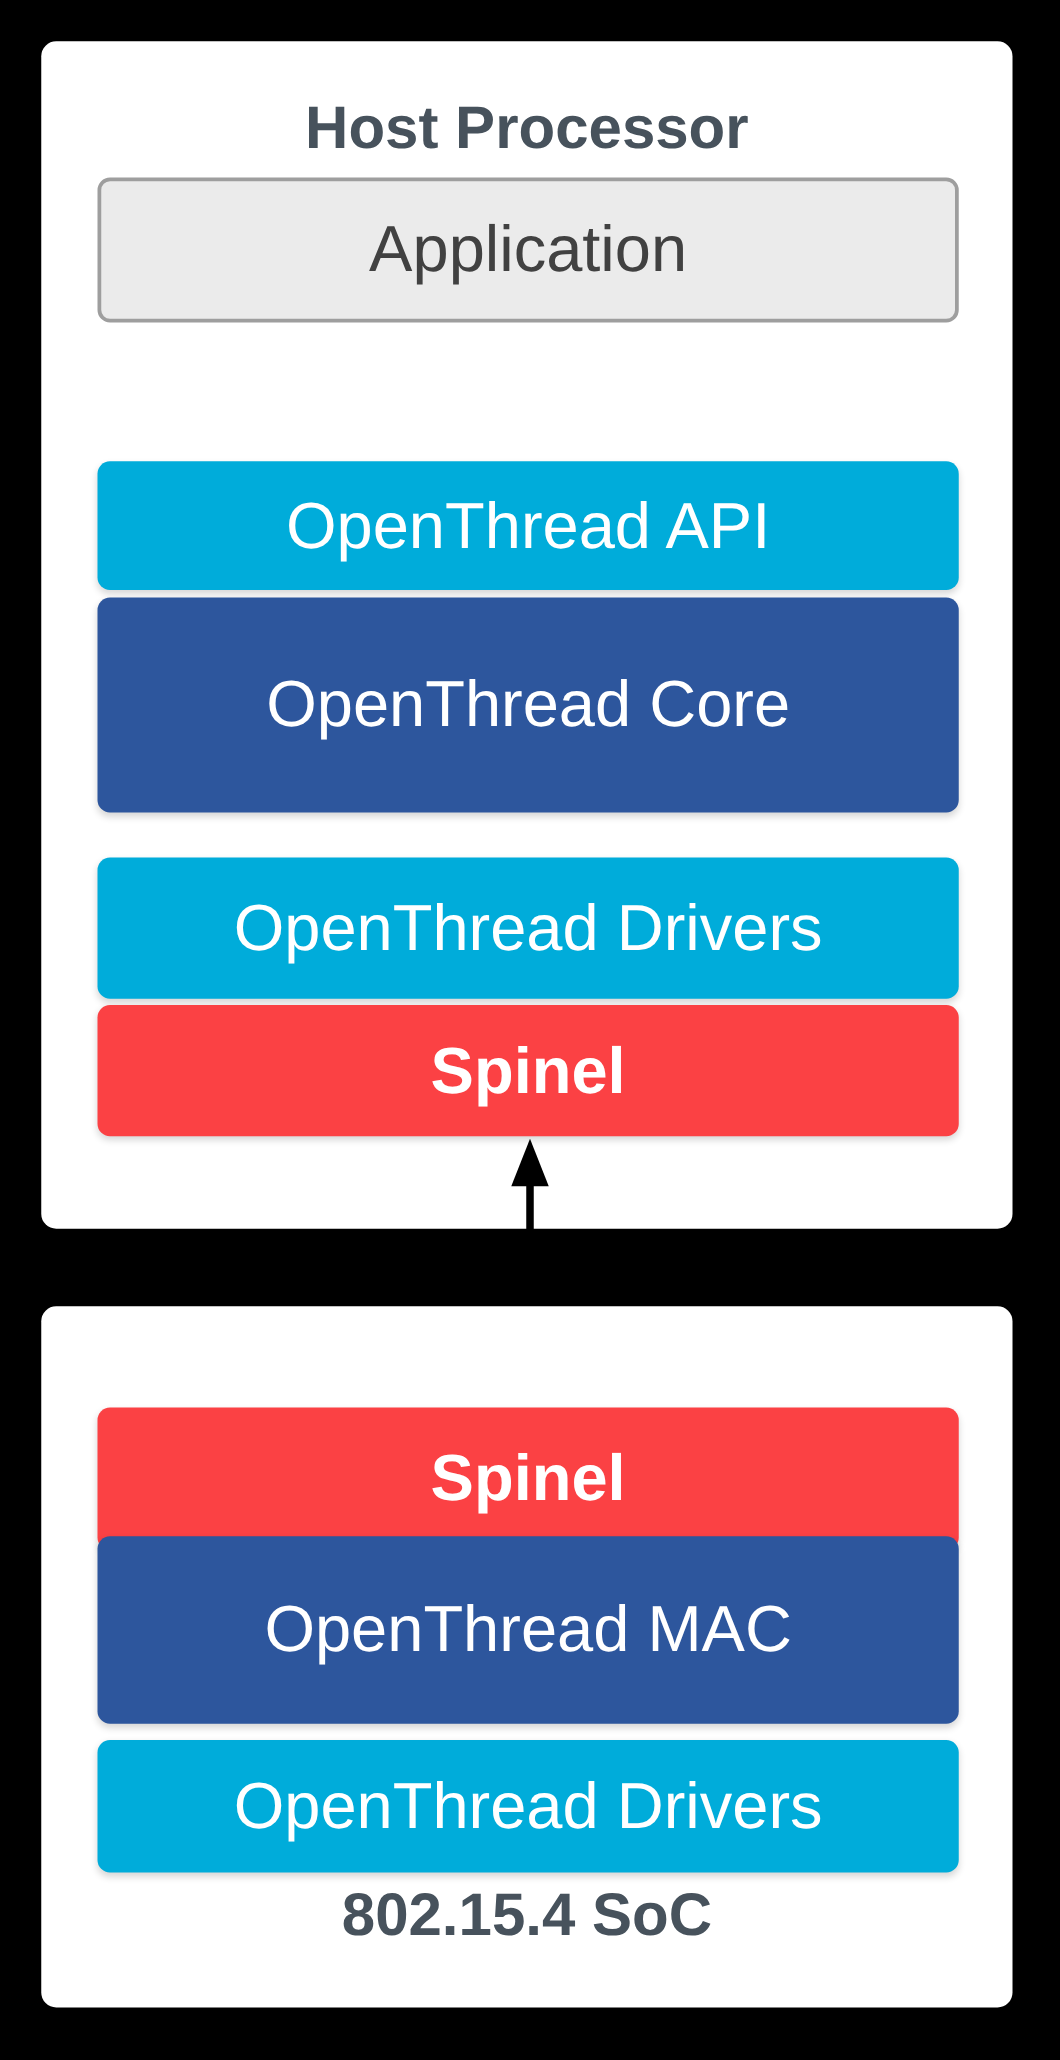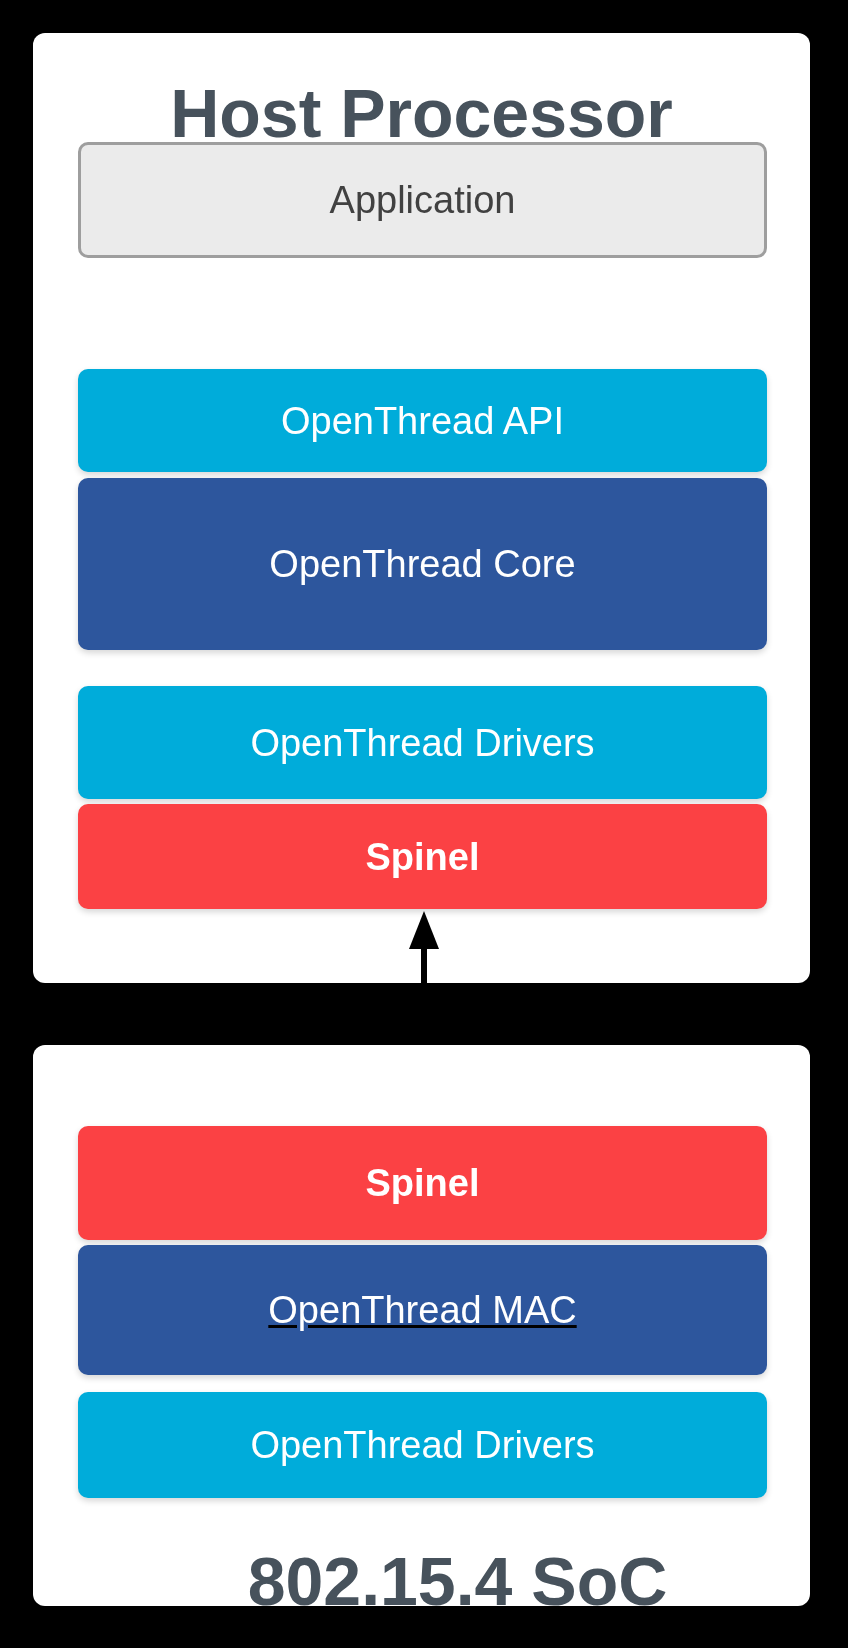--- a/index.html
+++ b/index.html
@@ -24,42 +24,42 @@
   }
   .panel.host { top: 33px;   height: 950px; }
   .panel.soc  { top: 1045px; height: 561px; }
 
   .panel-title {
     position: absolute;
     left: 0;
     width: 100%;
     margin: 0;
     text-align: center;
-    font-size: 68px;
+    font-size: 48px;
     font-weight: bold;
     line-height: 1;
     color: var(--title-text, #47525C);
     letter-spacing: 0px;
   }
   .host .panel-title { top: 46px; }
-  .soc  .panel-title { top: 502px; padding-left: 36px; }
+  .soc  .panel-title { top: 464px; }
 
   .layer {
     position: absolute;
     left: 45px;
     width: 689px;
     box-sizing: border-box;
     display: flex;
     align-items: center;
     justify-content: center;
     border-radius: 10px;
     box-shadow: 0 3px 6px rgba(0,0,0,0.16);
   }
   .layer .layer-label {
-    font-size: 38px;
+    font-size: 52px;
     line-height: 1;
     color: var(--layer-text, #fff);
   }
   .layer.gray {
     background: var(--gray-fill, #EBEBEB);
     border: 3px solid var(--gray-border, #9E9E9E);
     box-shadow: none;
   }
   .layer.gray .layer-label { color: var(--gray-text, #414141); }
   .layer.cyan { background: var(--cyan, #00ACDA); align-items: center; }
@@ -69,21 +69,21 @@
   
   .host .l0 { top: 109px; height: 116px; border-bottom-left-radius: 10px; }
   .host .l1 { top: 225px; height: 108px; }
   .host .l2 { top: 336px; height: 103px; }
   .host .l3 { top: 445px; height: 172px; }
   .host .l4 { top: 653px; height: 113px; }
   .host .l5 { top: 771px; height: 105px; }
 
   
   .soc .l0 { top: 81px;  height: 114px; }
-  .soc .l1 { top: 200px; height: 130px; text-decoration: underline; }
+  .soc .l1 { top: 184px; height: 150px; }
   .soc .l2 { top: 347px; height: 106px; }
 
   
   .arrow {
     position: absolute;
     left: 409px;
     top: 911px;
     width: 30px;
     height: 211px;
   }

